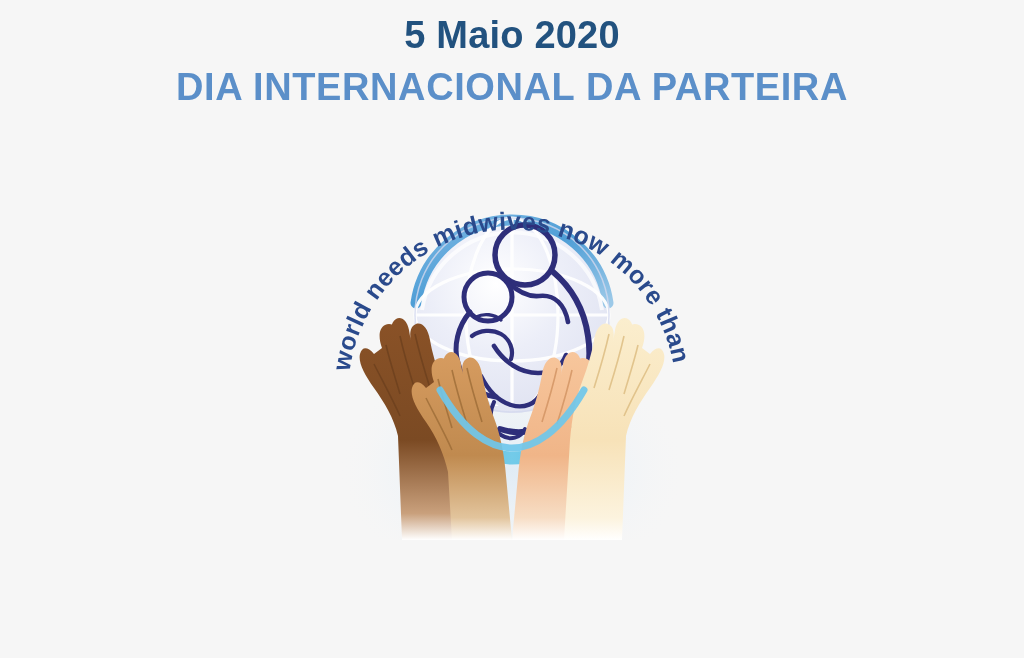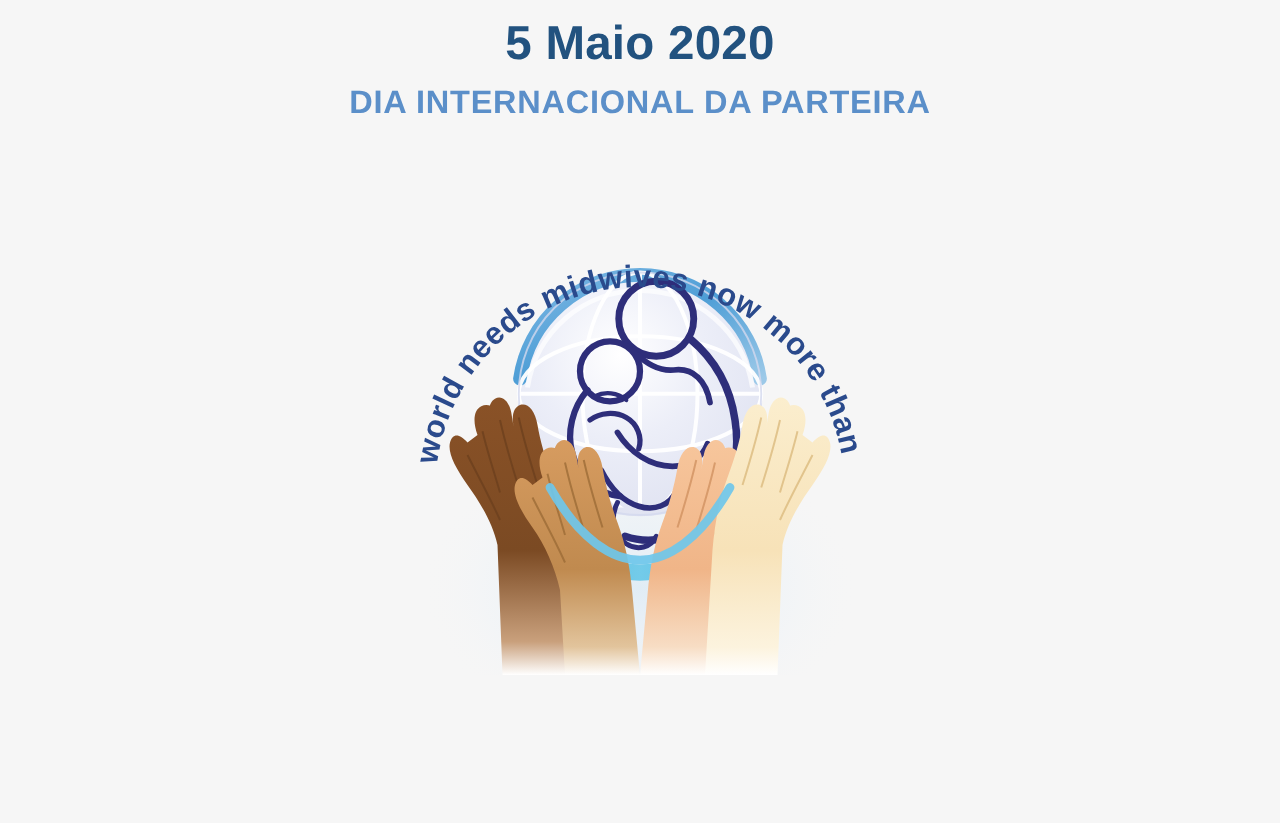--- a/index.html
+++ b/index.html
@@ -26,21 +26,21 @@
   }
   .heading .date{
     font-size:38px;
     font-weight:bold;
     color:#22527f;
     letter-spacing:0.2px;
     margin:0 0 8px 0;
     font-family:"Liberation Sans", sans-serif;
   }
   .heading .subtitle{
-    font-size:26px;
+    font-size:38px;
     font-weight:bold;
     color:#5b8fc9;
     letter-spacing:0.6px;
     margin:12px;
     font-family:"Liberation Sans", sans-serif;
   }
 
   
   .emblem-wrap{
     position:absolute;

